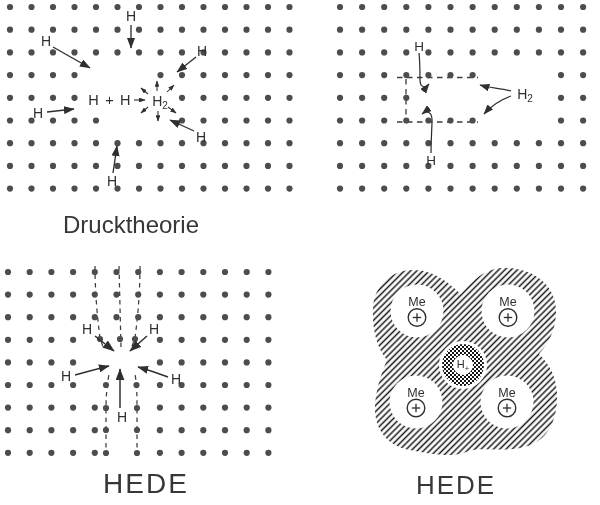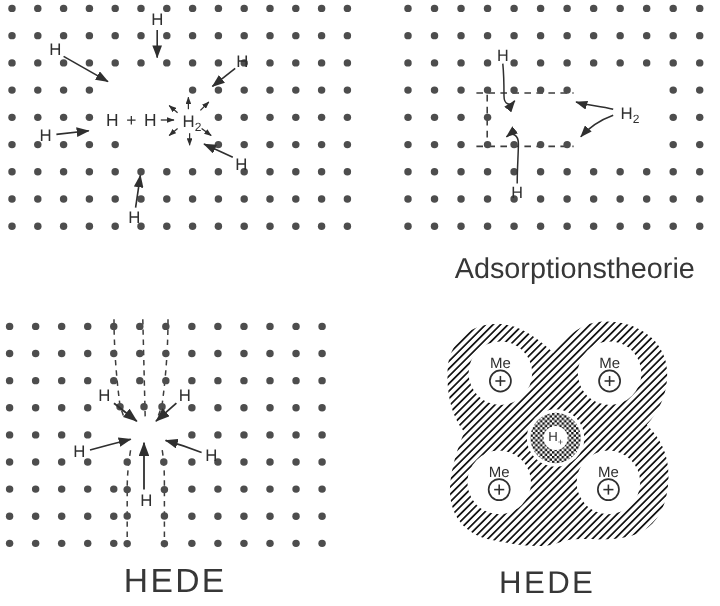--- a/index.html
+++ b/index.html
@@ -575,16 +575,16 @@
           </g>
           <g>
             <text x="507" y="397.375" fill="#2f2f2f" font-size="12.5" text-anchor="middle" font-family="&quot;Liberation Sans&quot;, sans-serif">Me</text>
           </g>
           <g>
             <text x="463" y="367.85" fill="#2f2f2f" font-size="11" text-anchor="middle" font-family="&quot;Liberation Sans&quot;, sans-serif"><tspan>H</tspan><tspan dy="2.75" font-size="7.5">+</tspan></text>
           </g>
         </g>
       </svg>
     </div>
-  <div class="caption" id="cap-adsorp">Adsorptionstheorie</div>
+  <div class="caption" id="cap-druck">Drucktheorie</div>
   <div class="caption" id="cap-help">HEDE</div>
   <div class="caption" id="cap-hede">HEDE</div>
 </div>
 
 </body></html>

